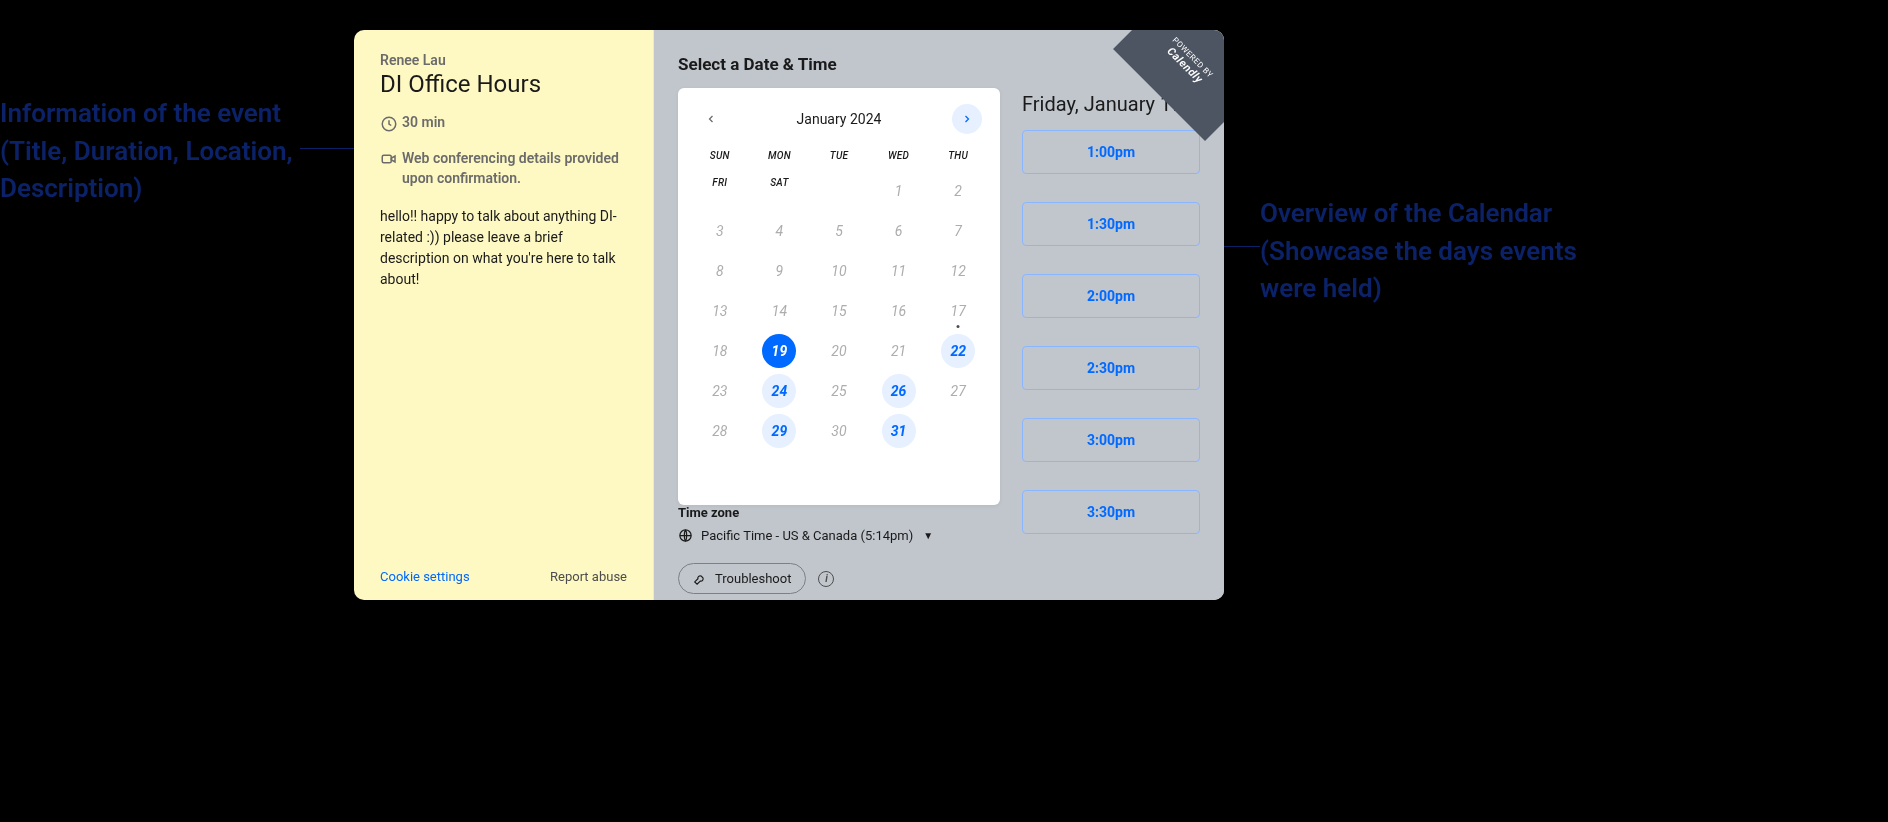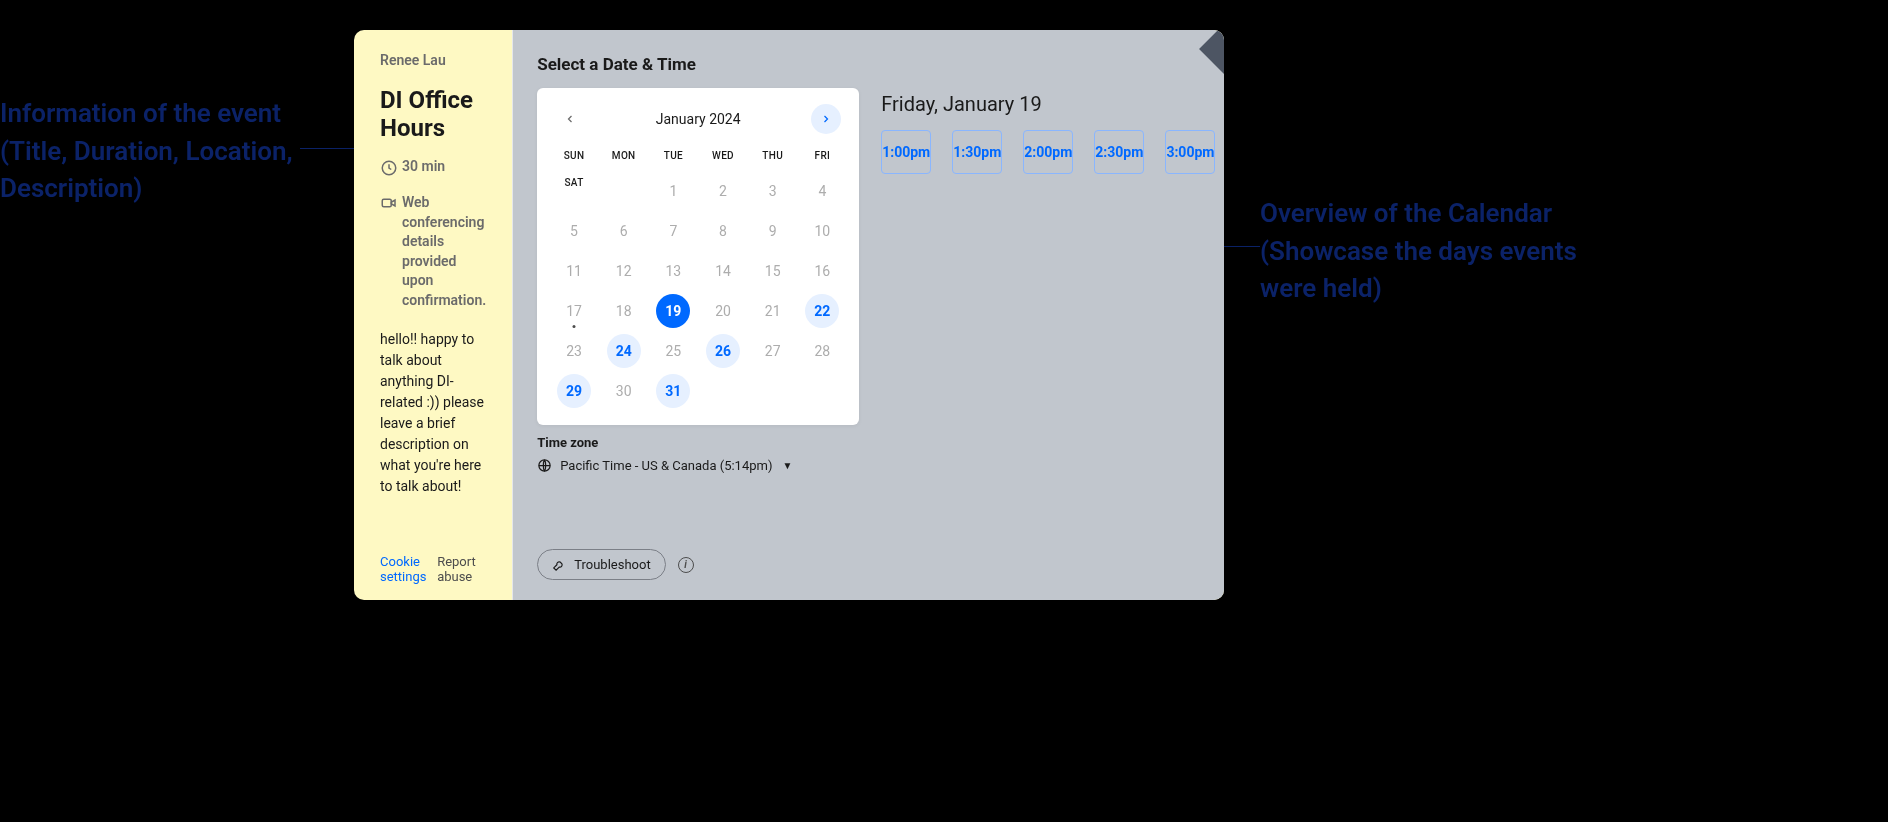--- a/index.html
+++ b/index.html
@@ -45,21 +45,21 @@
   }
 
   .left-pane {
     width: 300px;
     padding: 22px 26px 16px 26px;
     border-right: 1px solid #e5e7eb;
     display: flex;
     flex-direction: column;
   }
   .host-name { color: #6b6b6b; font-size: 14px; font-weight: 600; }
-  .event-title { font-size: 24px; font-weight: 700; color: #1a1a1a; margin-top: 18px; }
+  .event-title { font-size: 24px; font-weight: 400; color: #1a1a1a; margin-top: 2px; }
   .info-row { display: flex; align-items: flex-start; gap: 4px; margin-top: 16px; color: #6b6b6b; font-size: 14px; font-weight: 600; }
   .info-row svg { flex-shrink: 0; margin-top: 1px; }
   .info-row.loc span { color: #6b6b6b; font-weight: 600; line-height: 1.4; }
   .desc { margin-top: 18px; color: #1a1a1a; font-size: 14px; line-height: 1.5; }
   .left-footer { margin-top: auto; display: flex; justify-content: space-between; align-items: center; font-size: 13px; }
   .cookie-link { color: #0069ff; cursor: pointer; }
   .report-link { color: #4d4d4d; cursor: pointer; }
 
   .right-pane {
     flex: 1;
@@ -97,42 +97,42 @@
     border-radius: 6px;
     padding: 16px 12px 14px 12px;
     box-shadow: 0 1px 4px rgba(0,0,0,0.06);
   }
   .cal-head { display: flex; align-items: center; justify-content: space-between; padding: 0 6px 10px 6px; }
   .cal-month { font-size: 14px; color: #1a1a1a; }
   .cal-nav { width: 30px; height: 30px; border-radius: 50%; display: flex; align-items: center; justify-content: center; cursor: pointer; }
   .cal-nav.next { background: #e6f0ff; }
   .cal-nav svg { display: block; }
 
-  .cal-grid { display: grid; grid-template-columns: repeat(6, 1fr); text-align: center; }
+  .cal-grid { display: grid; grid-template-columns: repeat(5, 1fr); text-align: center; font-style: italic; }
   .dow { font-size: 10px; color: #1a1a1a; font-weight: 500; padding: 6px 0 10px 0; letter-spacing: .3px; }
   .day-cell { height: 40px; display: flex; align-items: center; justify-content: center; position: relative; }
   .day-num {
     width: 34px; height: 34px; border-radius: 50%;
     display: flex; align-items: center; justify-content: center;
     font-size: 14px; color: #6b6b6b; cursor: default;
   }
   .day-num.muted { color: #adadad; }
   .day-num.avail { background: #e6f0ff; color: #0069ff; font-weight: 700; cursor: pointer; text-align: right; }
   .day-num.selected { background: #0069ff; color: #fff; font-weight: 700; cursor: pointer; }
   .today-dot { position: absolute; bottom: 3px; left: 50%; transform: translateX(-50%); width: 3px; height: 3px; border-radius: 50%; background: #4d4d4d; }
 
-  .tz-block { margin-top: 10px; }
+  .tz-block { margin-top: 0; }
   .tz-label { font-size: 13px; font-weight: 700; color: #1a1a1a; }
   .tz-row { display: flex; align-items: center; gap: 8px; margin-top: 8px; font-size: 13px; color: #1a1a1a; cursor: pointer; }
   .tz-row svg { flex-shrink: 0; }
   .caret-down { font-size: 10px; margin-left: 2px; }
 
   .slots-col { flex: 1; }
   .selected-date { font-size: 20px; color: #1a1a1a; margin-bottom: 14px; margin-top: 4px; }
-  .slot-list { display: flex; flex-direction: row; gap: 21px; }
+  .slot-list { display: flex; flex-direction: column; gap: 28px; }
   .slot-btn {
     border: 1px solid #8ab6ff;
     background: transparent;
     color: #0069ff;
     font-weight: 700;
     font-size: 14px;
     padding: 13px 0;
     text-align: center;
     border-radius: 4px;
     cursor: pointer;

